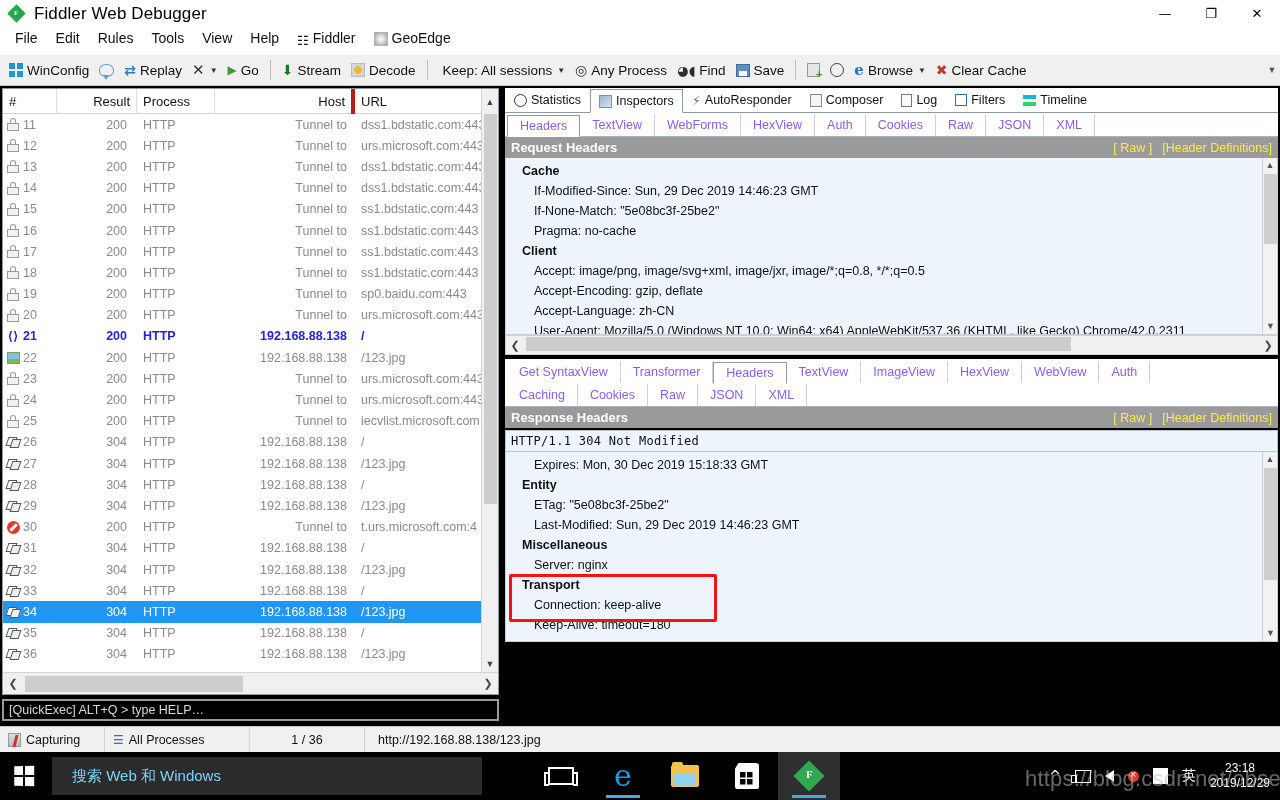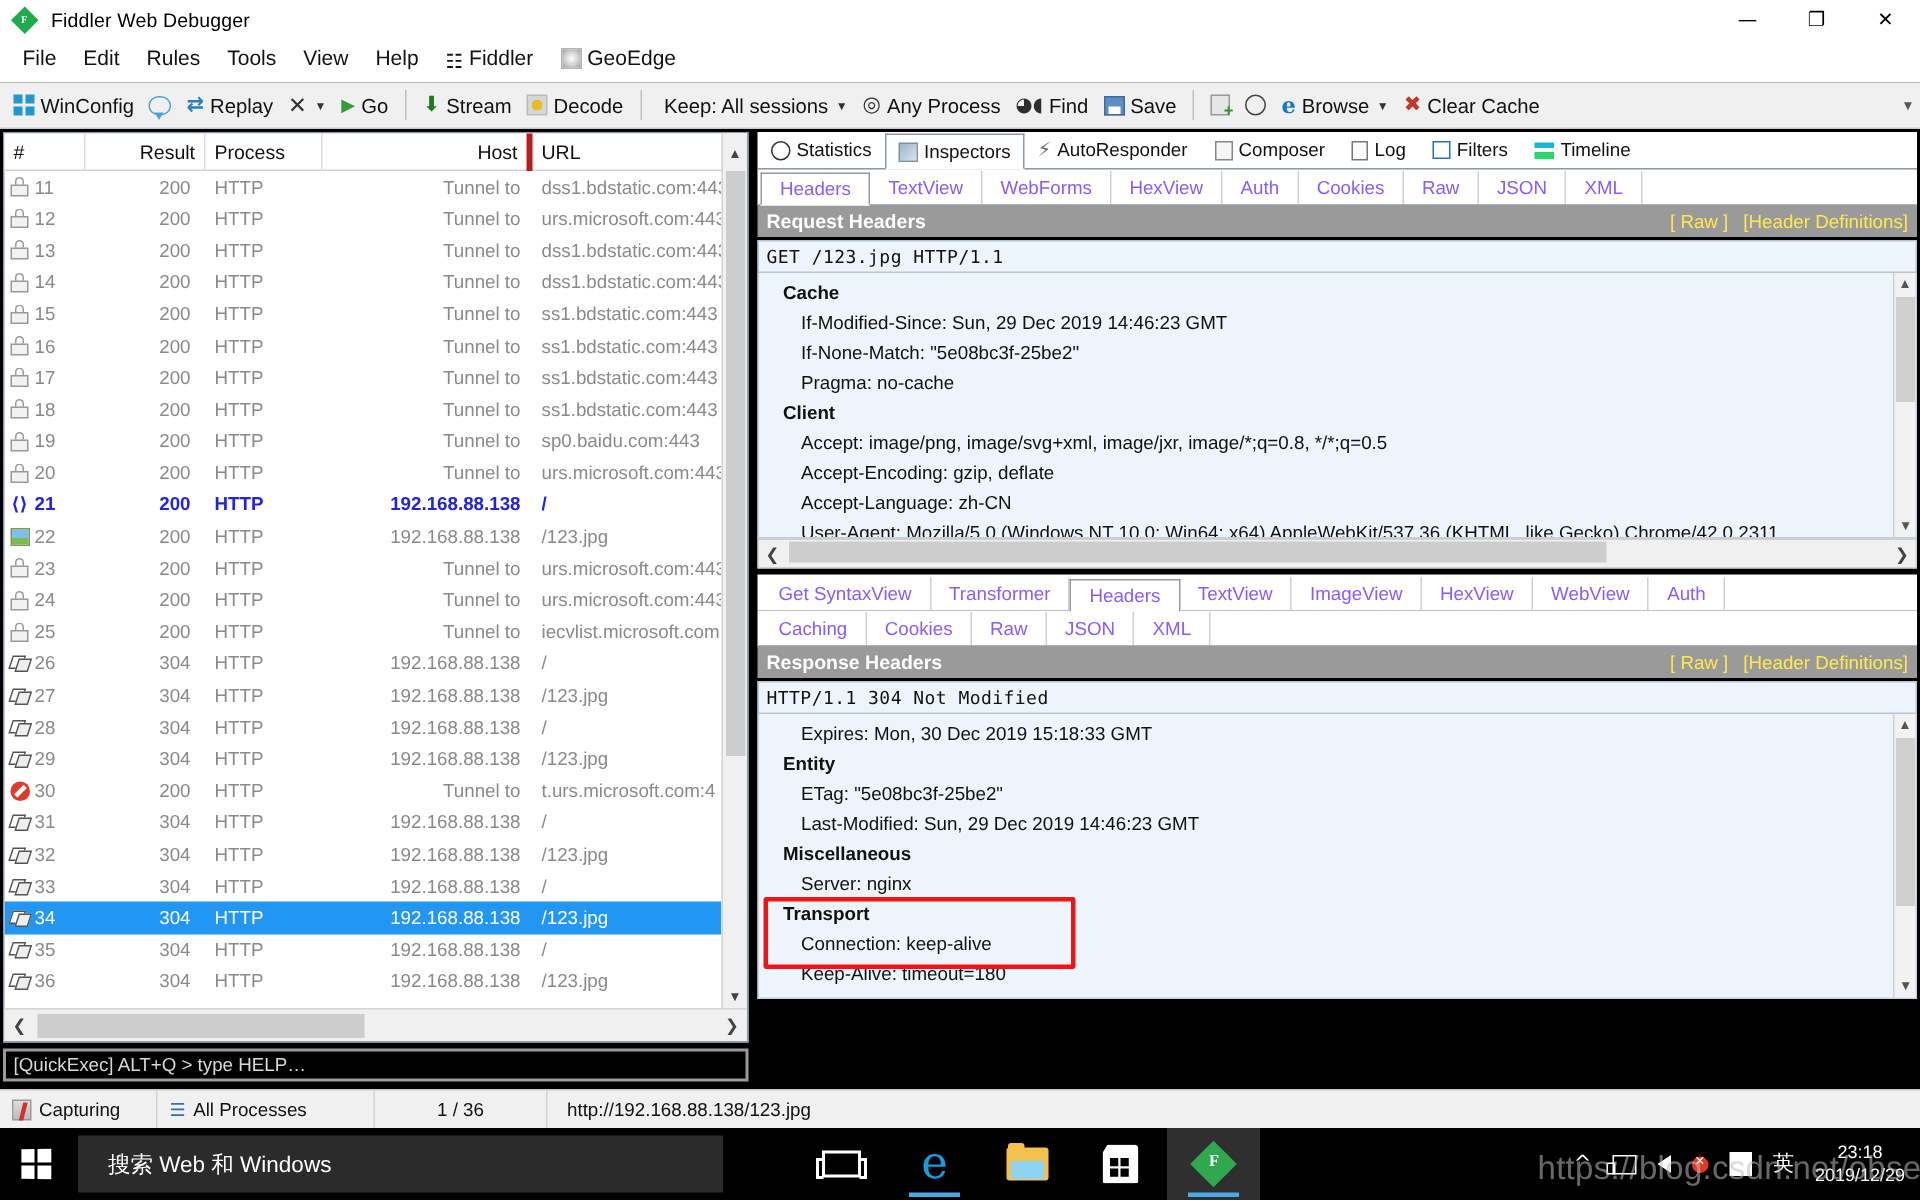--- a/index.html
+++ b/index.html
@@ -21,21 +21,21 @@
   .title-icon { width: 18px; height: 18px; margin-left: 8px; margin-right: 8px; position: relative; }
   .diamond {
     width: 13px; height: 13px; background: #1faa4b; transform: rotate(45deg);
     position: absolute; left: 2px; top: 2px;
   }
   .diamond-dot {
     position: absolute; left: 6px; top: 5px; width: 6px; height: 7px;
     color: #fff; font-size: 7px; line-height: 7px; font-weight: bold; z-index: 2;
     font-family: "Liberation Serif", serif;
   }
-  .title-text { font-size: 13px; color: #000; letter-spacing: 0.1px; }
+  .title-text { font-size: 17px; color: #000; letter-spacing: 0.1px; }
   .wincontrols { margin-left: auto; display: flex; height: 28px; }
   .wcbtn {
     width: 46px; height: 28px; display: flex; align-items: center; justify-content: center;
     font-size: 13px; color: #000; font-family: "DejaVu Sans", sans-serif;
   }
 
   
   .menubar {
     position: absolute; left: 0; top: 28px; width: 1280px; height: 27px;
     background: #ffffff; display: flex; align-items: flex-start; padding-left: 6px;
@@ -239,21 +239,21 @@
     width: 20px; height: 20px;
     background:
       linear-gradient(#fff,#fff) 0 0/9px 9px no-repeat,
       linear-gradient(#fff,#fff) 11px 0/9px 9px no-repeat,
       linear-gradient(#fff,#fff) 0 11px/9px 9px no-repeat,
       linear-gradient(#fff,#fff) 11px 11px/9px 9px no-repeat;
     transform: perspective(30px) rotateY(-4deg);
   }
   .search-box {
     width: 430px; height: 38px; background: #2b2b2b; margin-left: 4px;
-    display: flex; align-items: center; padding-left: 20px; color: #ffffff; font-size: 15px;
+    display: flex; align-items: center; padding-left: 20px; color: #7dd3fc; font-size: 15px;
   }
   .tb-icons { display: flex; align-items: center; margin-left: 48px; gap: 0; }
   .tb-ico-btn { width: 62px; height: 48px; display: flex; align-items: center; justify-content: center; position: relative; }
   .tb-ico-btn.running:after {
     content:""; position:absolute; left:14px; right:14px; bottom:2px; height:3px; background:#49a9e8;
   }
   .tb-ico-btn.active { background: #2f2f2f; }
   .taskview { width: 26px; height: 18px; border: 2px solid #fff; position: relative; }
   .taskview:before { content:""; position:absolute; left:-6px; top:3px; width:3px; height:10px; border:2px solid #fff; border-right:none;}
   .taskview:after { content:""; position:absolute; right:-6px; top:3px; width:3px; height:10px; border:2px solid #fff; border-left:none;}
@@ -792,21 +792,20 @@
         <div class="tab2">XML</div>
       </div>
 
     <div class="hdr-bar">
       <span>Request Headers</span>
       <span class="links">
         <span>[ Raw ]</span>
         <span>[Header Definitions]</span>
       </span>
     </div>
-    <div class="req-line">GET /123.jpg HTTP/1.1</div>
     <div class="hdr-body" style="height:177px;">
       <div id="request-headers-list" style="padding-top:3px;">
           <div class="hline grp">Cache</div>
           <div class="hline val">If-Modified-Since: Sun, 29 Dec 2019 14:46:23 GMT</div>
           <div class="hline val">If-None-Match: "5e08bc3f-25be2"</div>
           <div class="hline val">Pragma: no-cache</div>
           <div class="hline grp">Client</div>
           <div class="hline val">Accept: image/png, image/svg+xml, image/jxr, image/*;q=0.8, */*;q=0.5</div>
           <div class="hline val">Accept-Encoding: gzip, deflate</div>
           <div class="hline val">Accept-Language: zh-CN</div>

